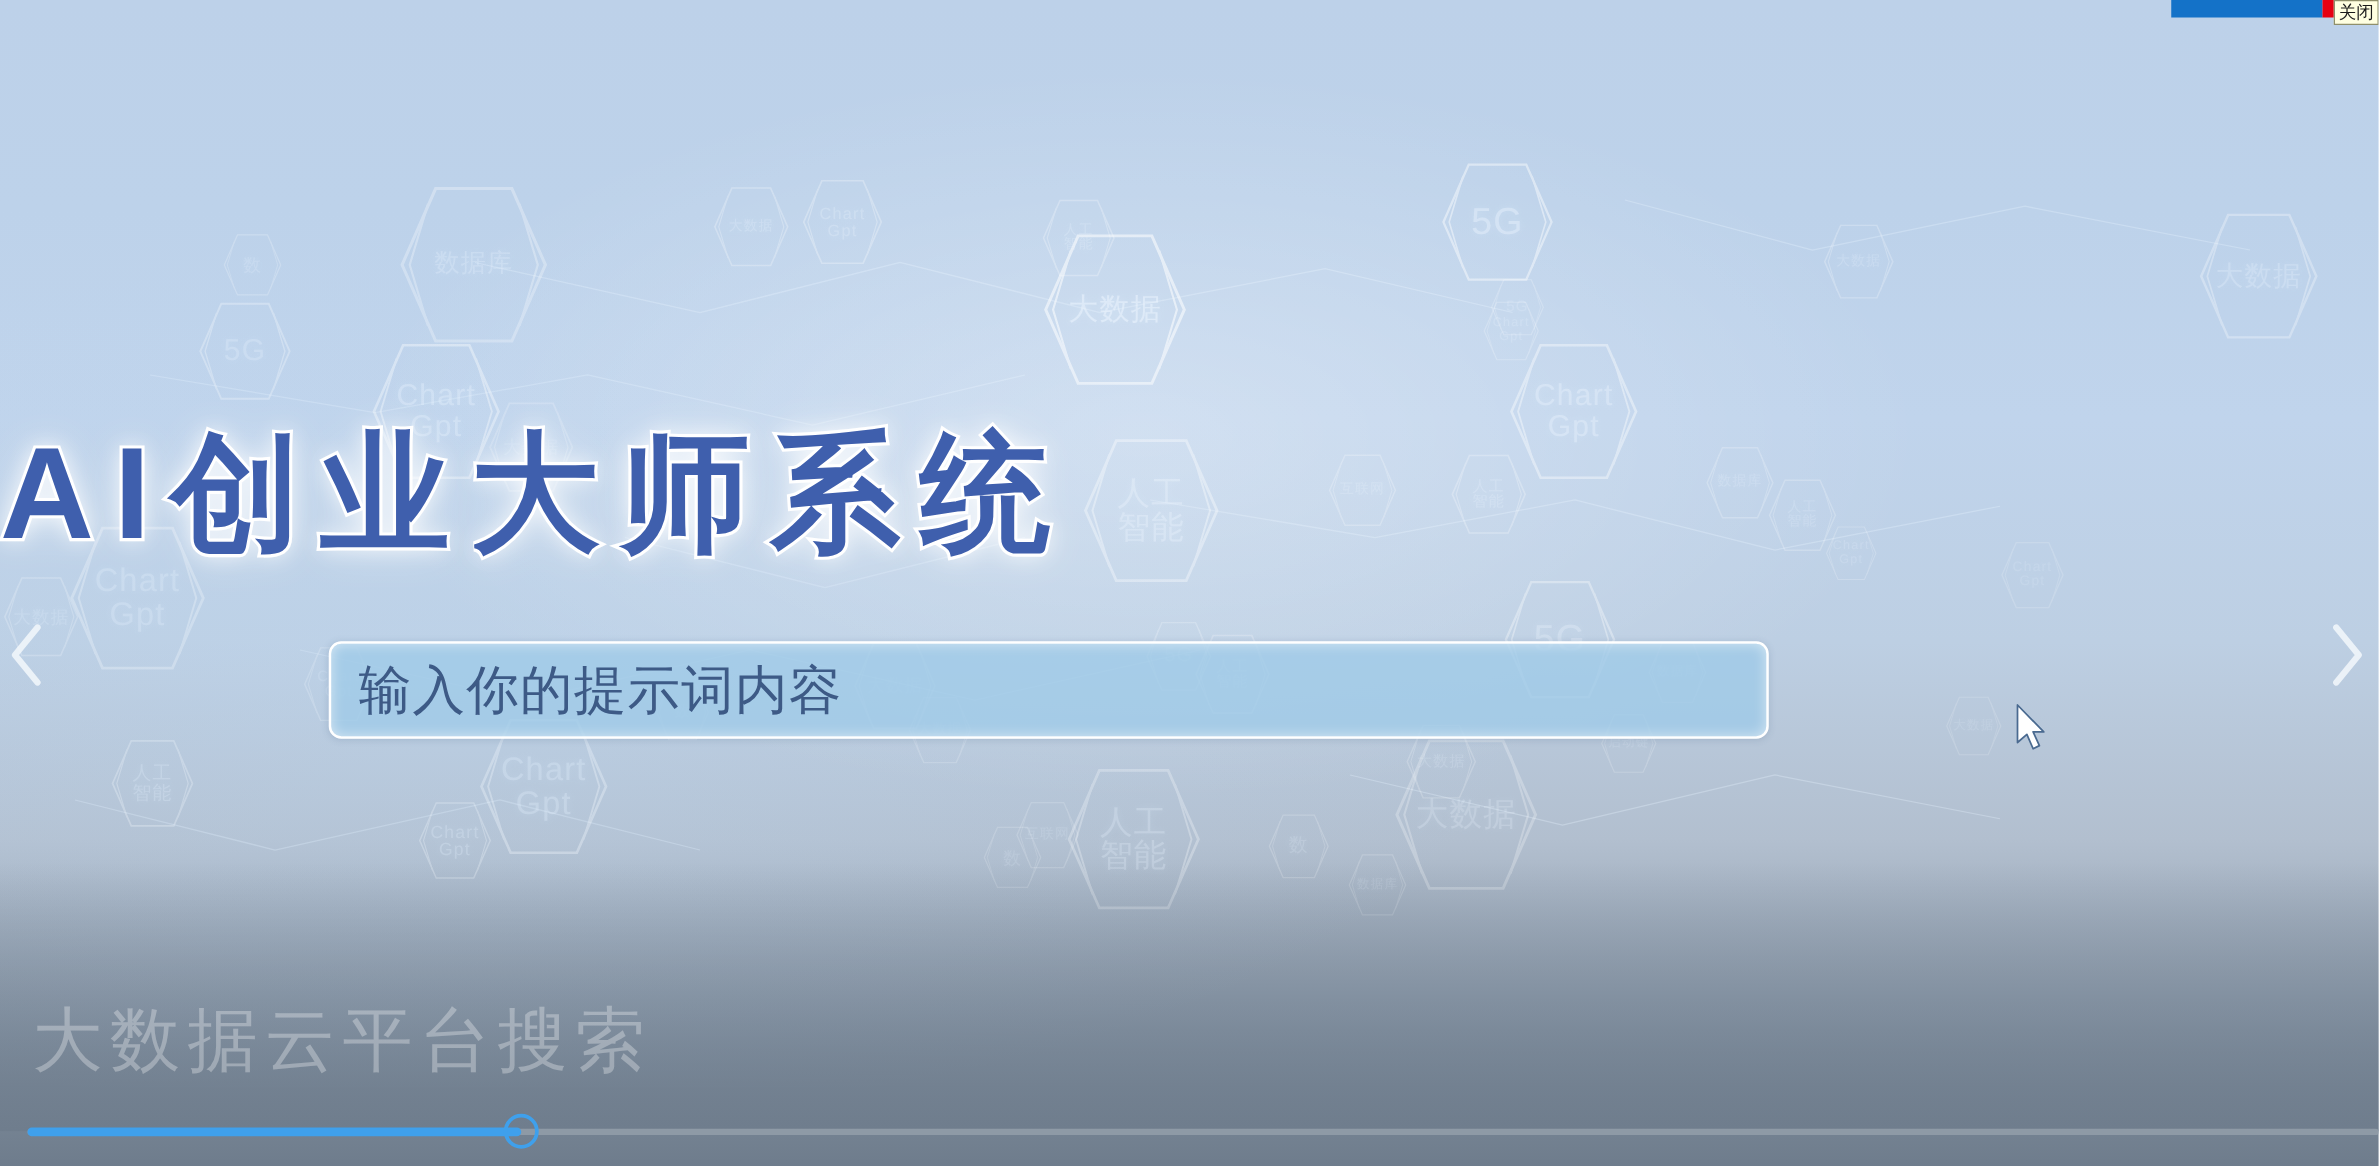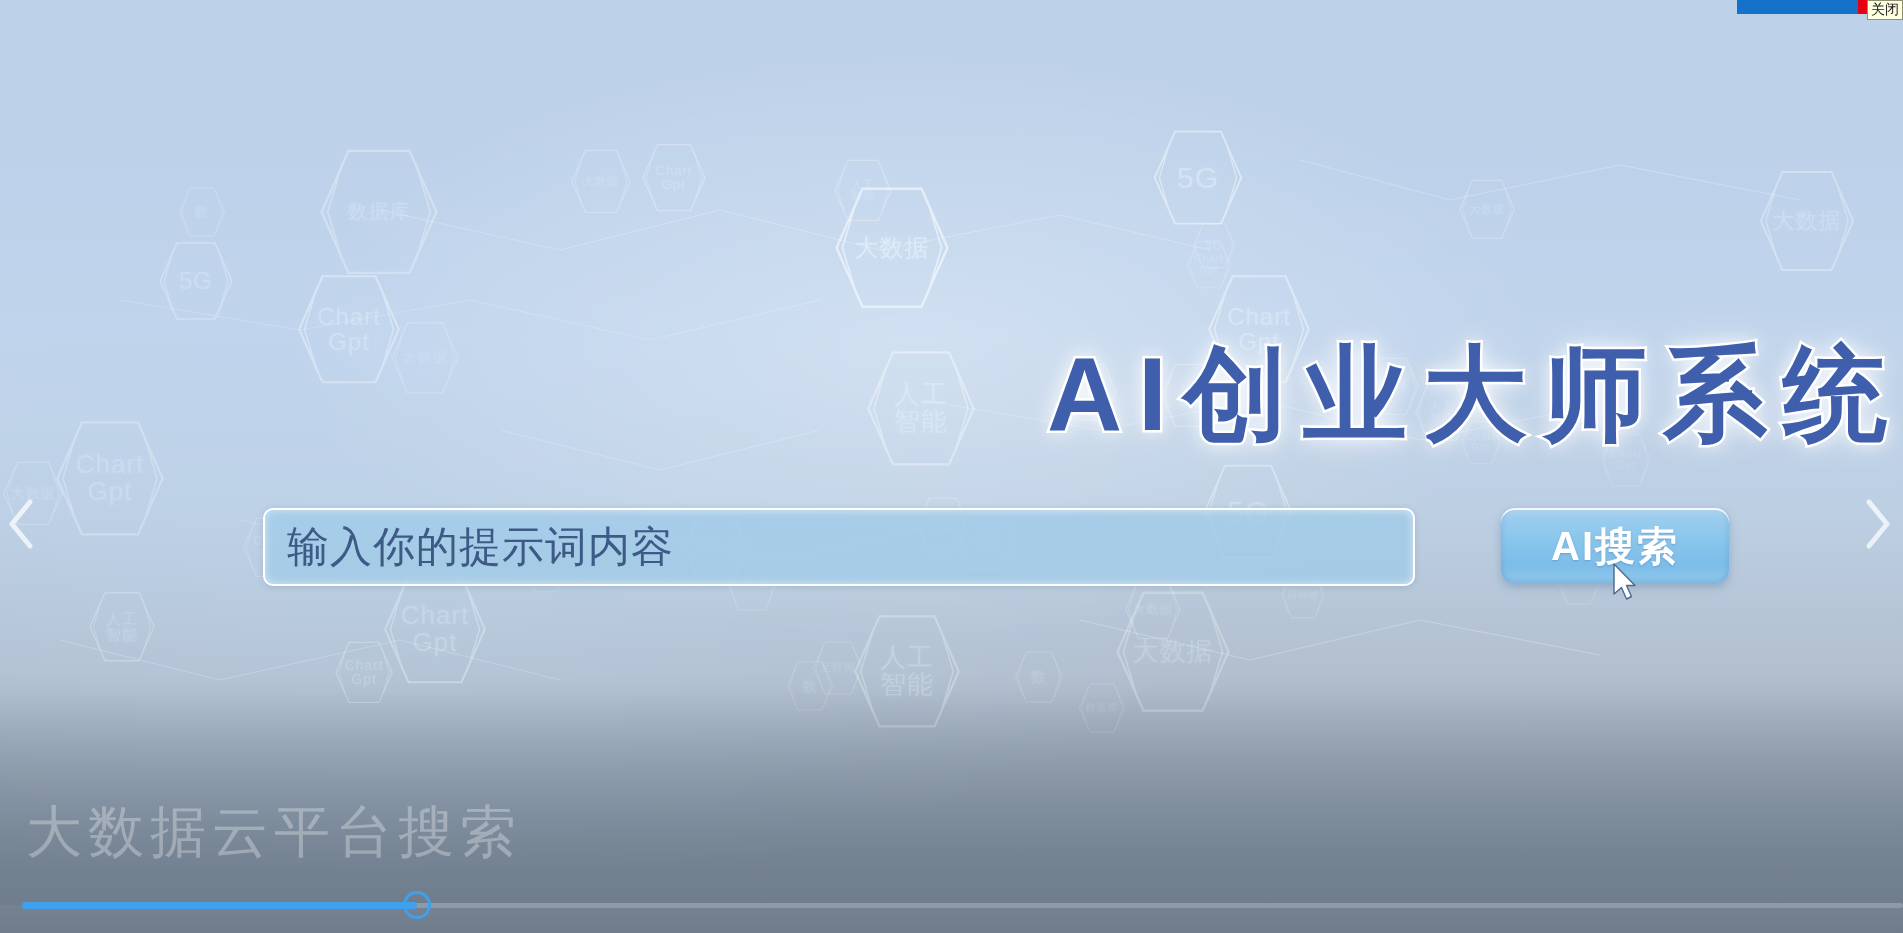--- a/index.html
+++ b/index.html
@@ -101,41 +101,42 @@
     white-space: nowrap;
     pointer-events: none;
   }
 
   
   .hero-title {
     position: absolute;
     left: 0;
     top: 326px;
     width: 1903px;
-    text-align: right;
+    text-align: left;
     font-size: 104px;
     font-weight: 700;
     letter-spacing: 16px;
     color: #3f5fad;
     -webkit-text-stroke: 5px #ffffff;
     paint-order: stroke fill;
     text-shadow:
       0 0 18px rgba(255,255,255,0.95),
       0 0 34px rgba(255,255,255,0.65);
     white-space: nowrap;
   }
 
   
   .search-row {
     position: absolute;
     left: 247px;
     top: 508px;
     width: 1480px;
     height: 88px;
     display: flex;
+    align-items: center;
     padding-left: 16px;
   }
 
   .search-input {
     width: 1152px;
     height: 78px;
     box-sizing: border-box;
     border: 2px solid #ffffff;
     border-radius: 10px;
     background: rgba(160,202,232,0.82);
@@ -754,21 +755,20 @@
 
   <div class="light-sweep"></div>
   <div class="bottom-haze"></div>
 
   <div class="watermark">大数据云平台搜索</div>
 
   <div class="hero-title">AI创业大师系统</div>
 
   <div class="search-row">
     <input class="search-input" type="text" placeholder="输入你的提示词内容" style="">
-    <button class="ai-search-btn">AI搜索</button>
   </div>
 
   <div class="mouse-cursor">
     <svg viewBox="0 0 26 40" xmlns="http://www.w3.org/2000/svg">
       <polygon points="2,1 2,31 9.5,24.5 14.5,36 19.5,33.5 14.5,22.5 23,22.5" fill="#ffffff" stroke="#4a6a90" stroke-width="1.4" stroke-linejoin="round"></polygon>
     </svg>
   </div>
 
   <div class="side-arrow left">
     <svg viewBox="0 0 40 60" xmlns="http://www.w3.org/2000/svg">

